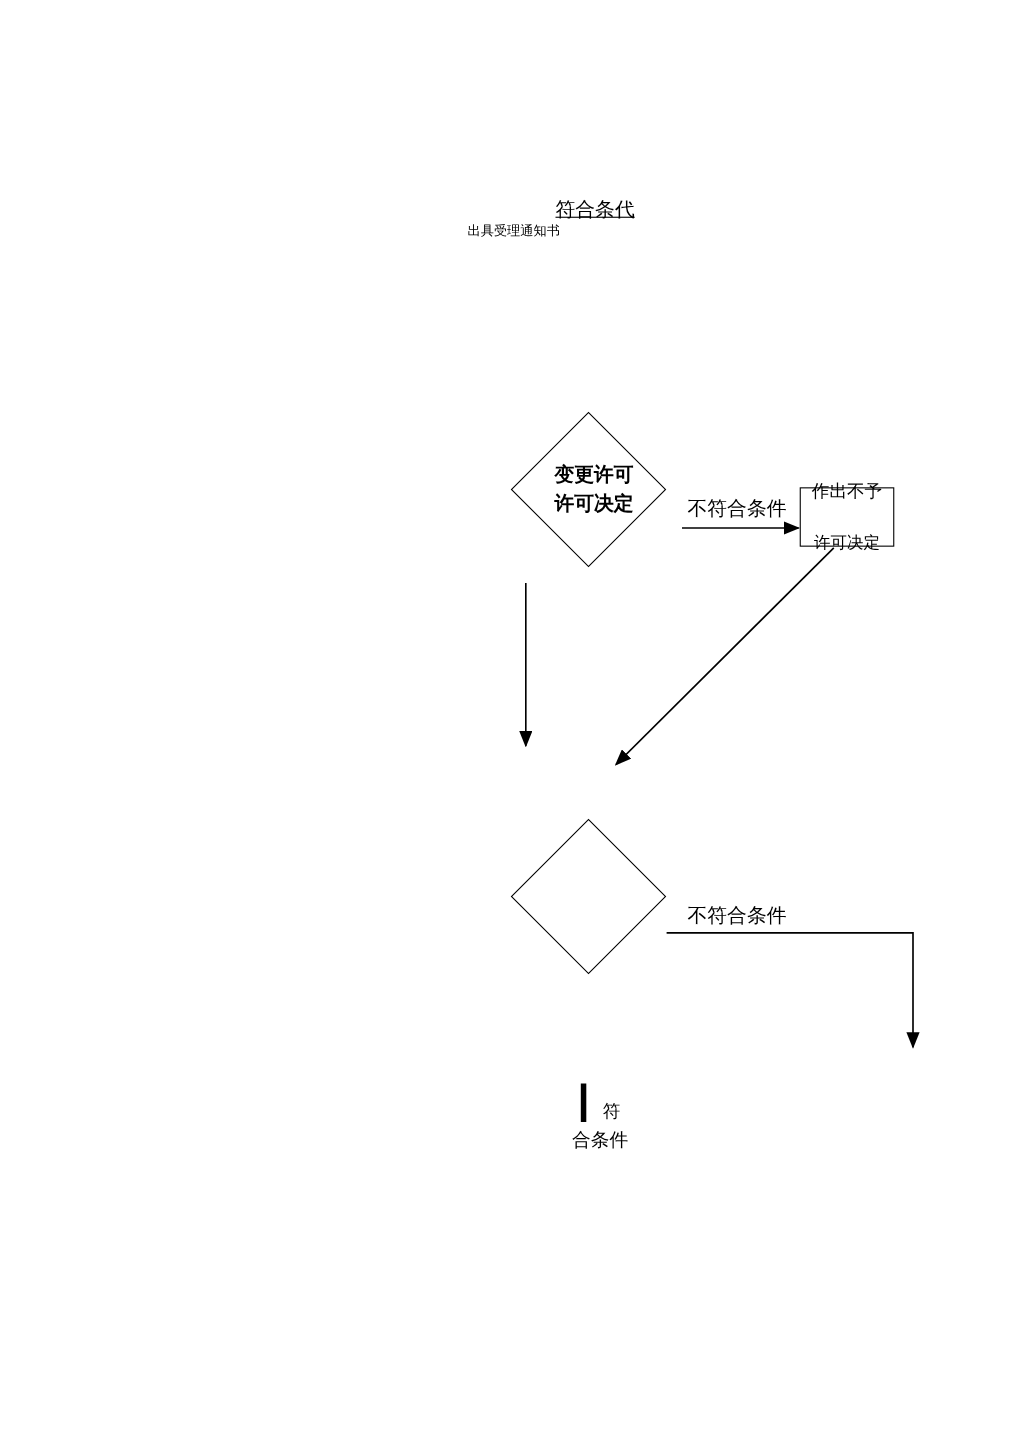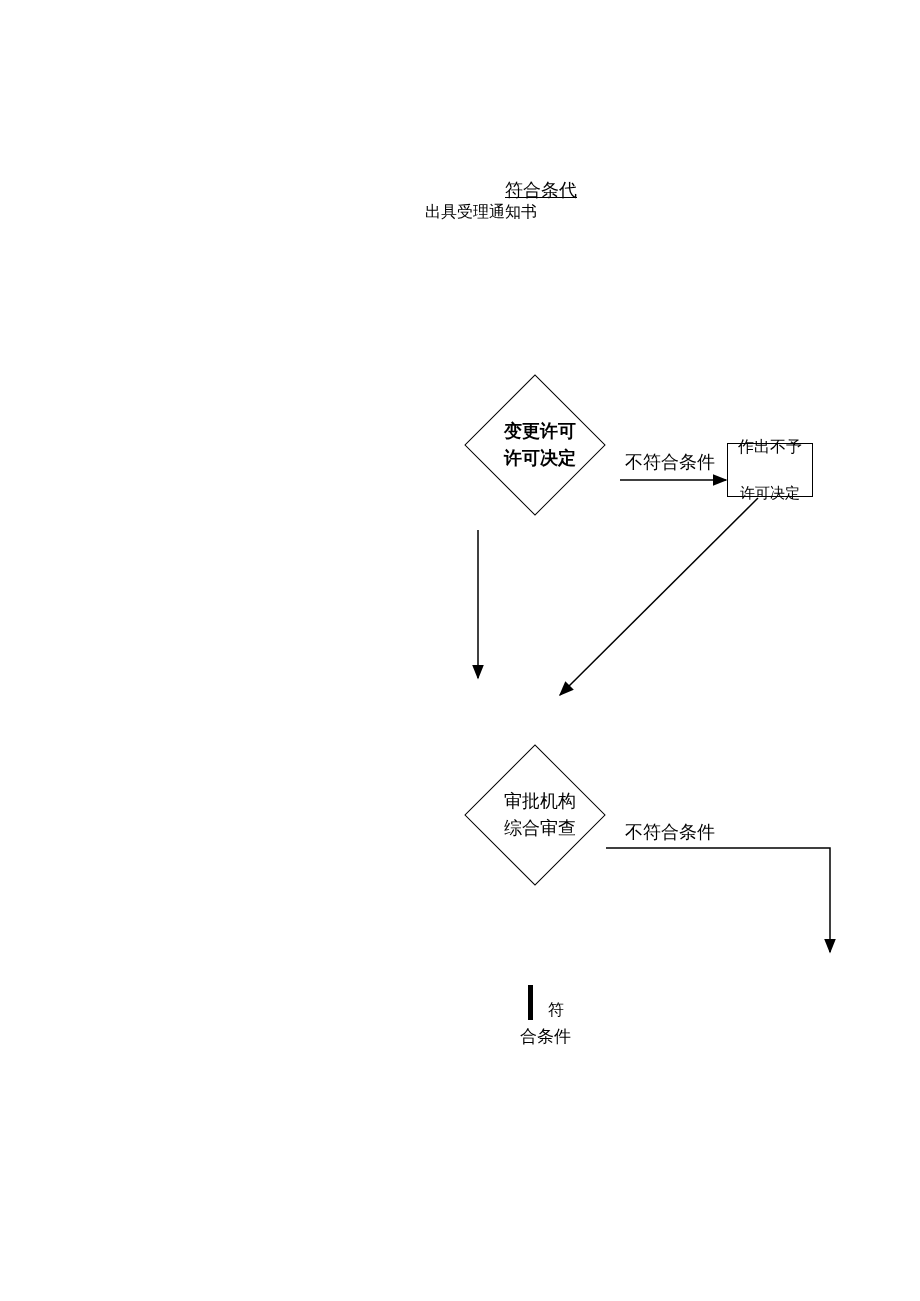--- a/index.html
+++ b/index.html
@@ -54,40 +54,36 @@
       height: 1301px;
       pointer-events: none;
     }
   </style>
 </head>
 <body>
 
 <div class="canvas">
 
   <div class="text underline" style="left:505px; top:178px; font-size:18px;">符合条代</div>
-  <div class="text" style="left:425px; top:202px; font-size:16px;text-align:right;">出具受理通知书</div>
+  <div class="text" style="left:425px; top:202px; font-size:12px;text-align:right;">出具受理通知书</div>
 
   <div class="diamond" style="left:485px; top:395px; width:100px; height:100px;"></div>
   <div class="diamond-content" style="left:495px; top:418px; width:90px;font-weight:bold;">
     <span>变更许可</span><br>
     <span>许可决定</span>
   </div>
 
   <div class="text" style="left:625px; top:450px; font-size:18px;">不符合条件</div>
 
   <div class="rect" style="left:727px; top:443px; width:86px; height:54px;">
     <div style="font-size:16px;">作出不予</div>
     <div style="font-size:15px;margin-top:26px;">许可决定</div>
   </div>
 
   <div class="diamond" style="left:485px; top:765px; width:100px; height:100px;"></div>
-  <div class="diamond-content" style="left:495px; top:788px; width:90px;">
-    <span>审批机构</span><br>
-    <span>综合审查</span>
-  </div>
 
   <div class="text" style="left:625px; top:820px; font-size:18px;">不符合条件</div>
 
   <div style="position:absolute; left:528px; top:985px; width:5px; height:35px; background:#000;"></div>
   <div class="text" style="left:548px; top:1000px; font-size:16px;">符</div>
   <div class="text" style="left:520px; top:1025px; font-size:17px;font-family:Liberation Mono, monospace;">合条件</div>
 
   <svg class="arrows">
     <defs>
       <marker id="arrowhead" markerWidth="10" markerHeight="8" refX="9" refY="4" orient="auto">

